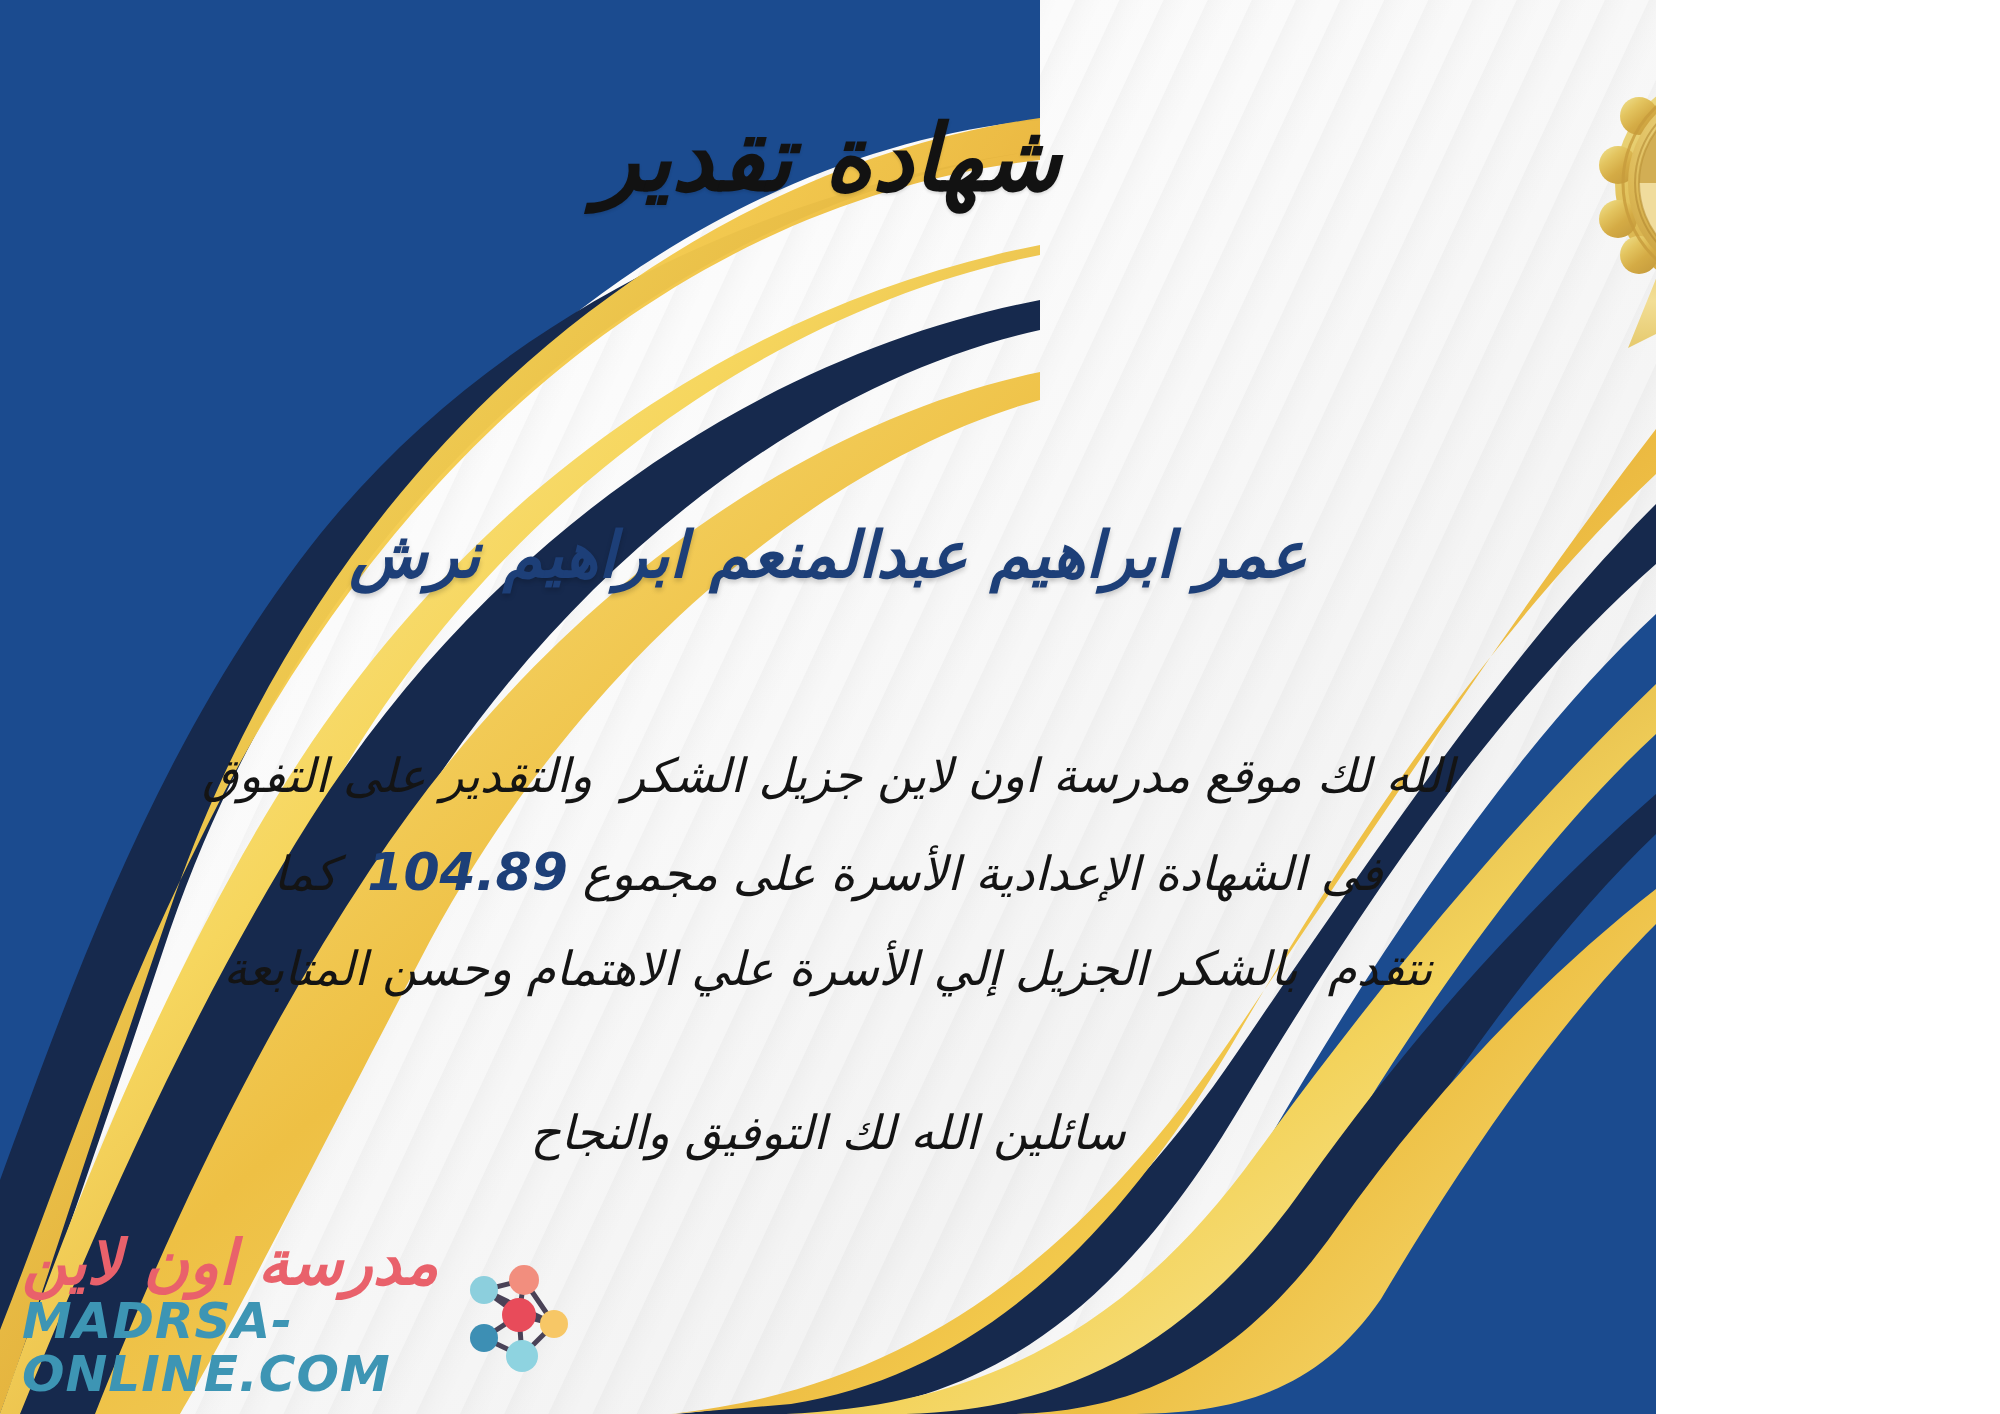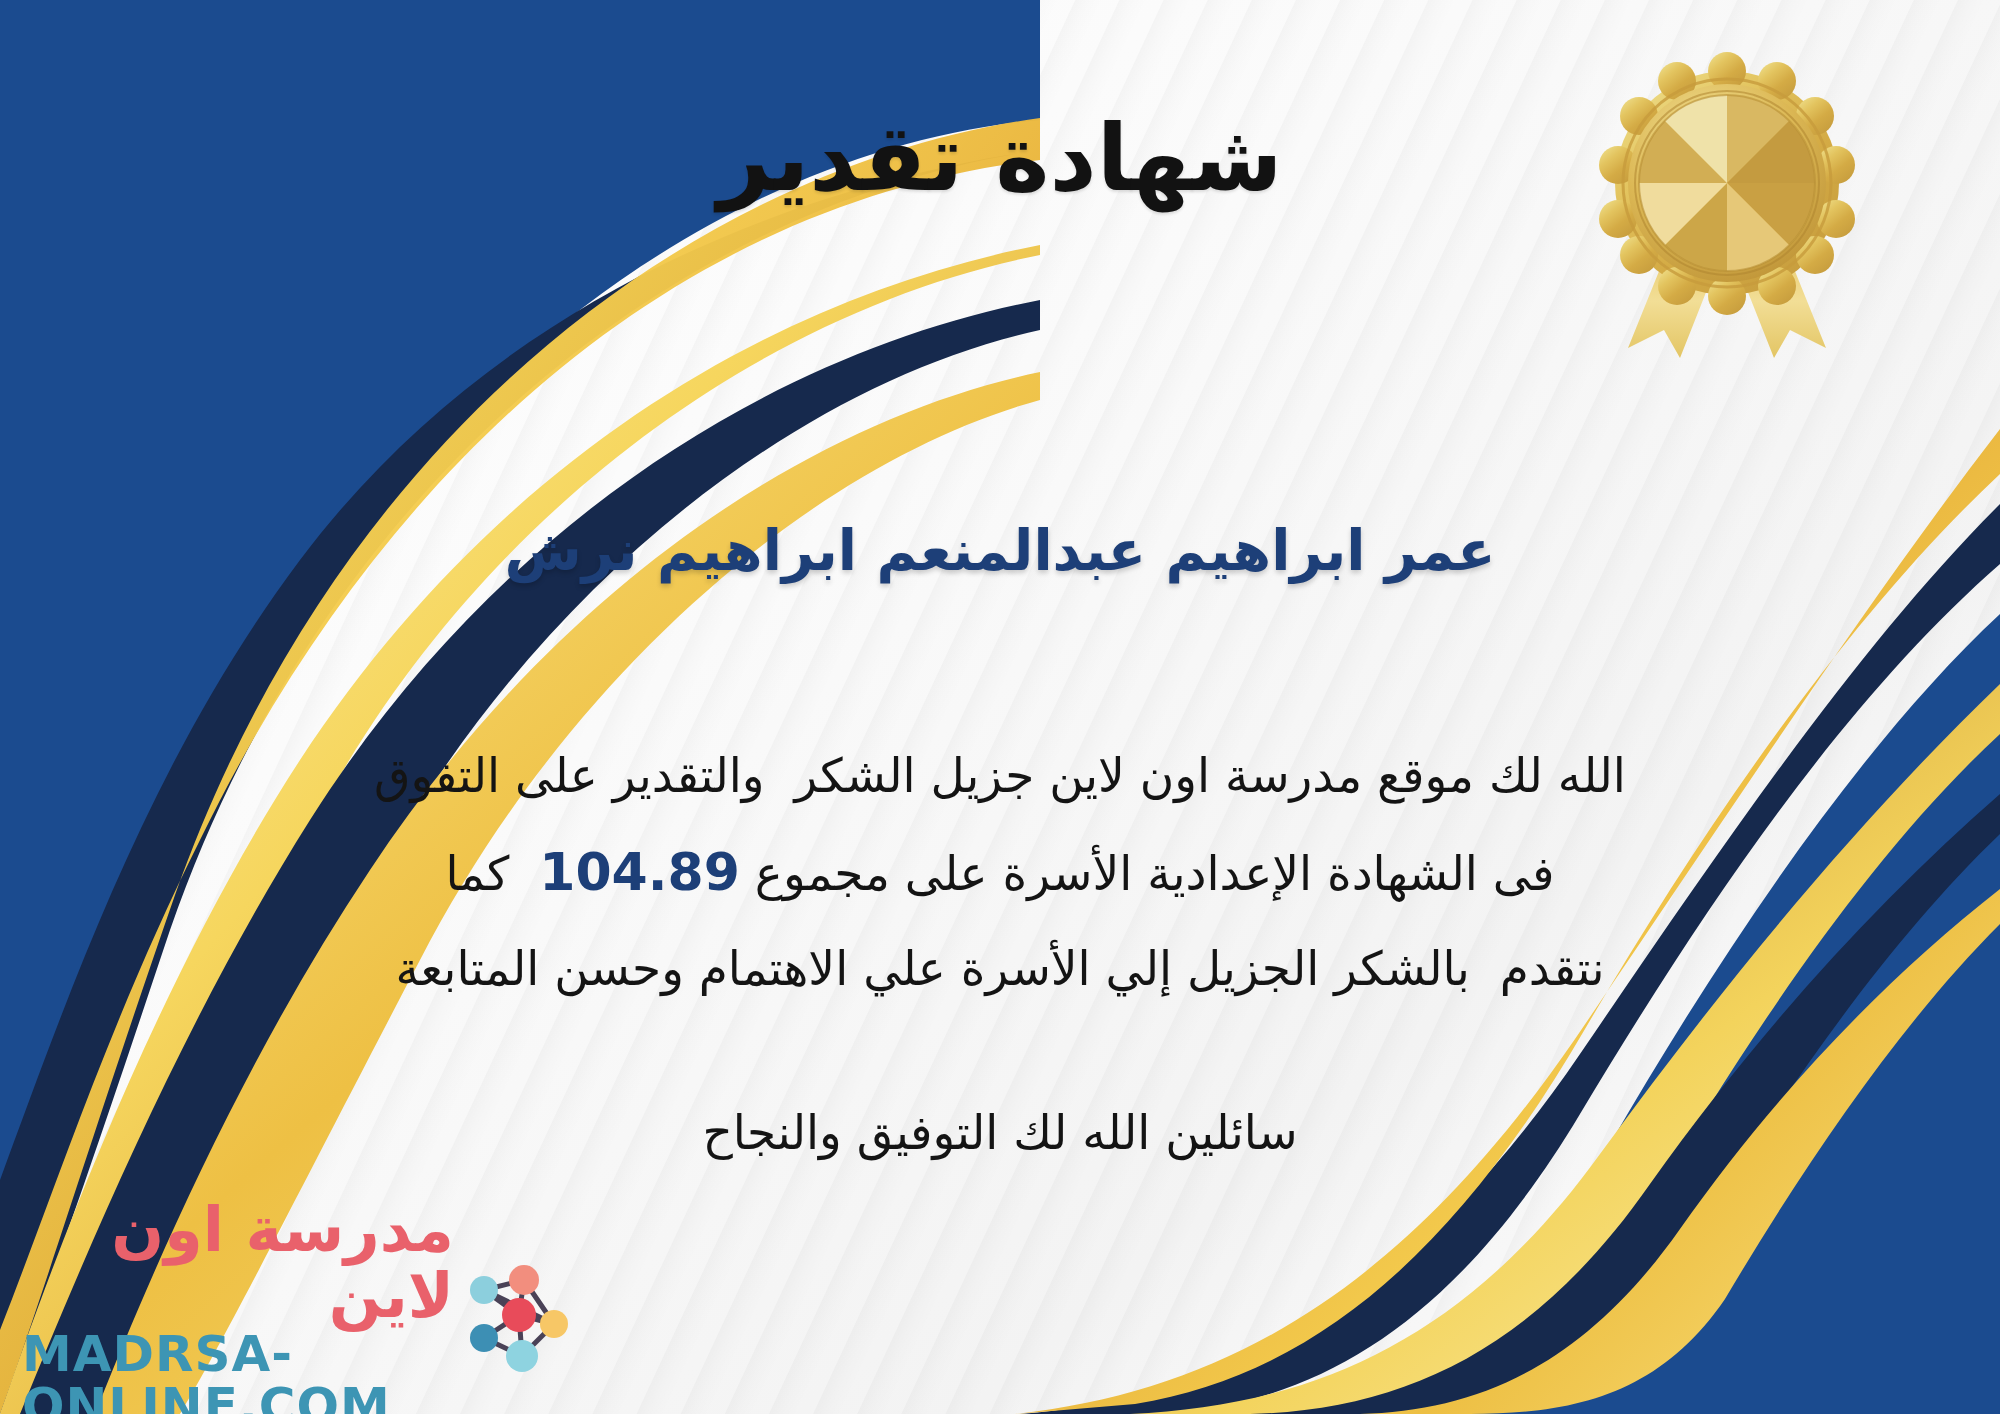--- a/index.html
+++ b/index.html
@@ -1,19 +1,19 @@
 <!DOCTYPE html>
 <html><head>
 <meta charset="utf-8">
 <style>
   html,body{margin:0;padding:0;background:#fff;}
   body{width:2000px;height:1414px;overflow:hidden;
        font-family:"DejaVu Sans","Liberation Sans",sans-serif;}
 
-  .cert{position:relative;width:2000px;height:1414px;overflow:hidden;background:#ffffff;}
+  .cert{position:relative;width:1656px;height:1414px;overflow:hidden;background:#ffffff;font-style:italic;}
 
   
   .paper{position:absolute;inset:0;
     background:
       repeating-linear-gradient(115deg,
         rgba(0,0,0,0.000) 0px,
         rgba(0,0,0,0.000) 14px,
         rgba(0,0,0,0.028) 15px,
         rgba(0,0,0,0.012) 26px,
         rgba(0,0,0,0.000) 40px),
@@ -33,21 +33,21 @@
 
   .title{
     position:absolute;top:108px;left:0;right:0;
     font-size:92px;font-weight:700;color:#121212;
     letter-spacing:-1px;line-height:1.1;
     text-shadow:0 2px 3px rgba(0,0,0,0.12);
   }
 
   .student-name{
     position:absolute;top:520px;left:0;right:0;
-    font-size:56px;font-weight:700;color:#1d3f78;
+    font-size:64px;font-weight:700;color:#1d3f78;
     line-height:1.12;
     text-shadow:0 3px 5px rgba(0,0,0,0.18);
   }
 
   .body-block{
     position:absolute;top:730px;left:80px;right:80px;
     font-size:47px;font-weight:400;color:#141414;
     line-height:1.95;
   }
   .body-line{display:block;white-space:pre-wrap;}

